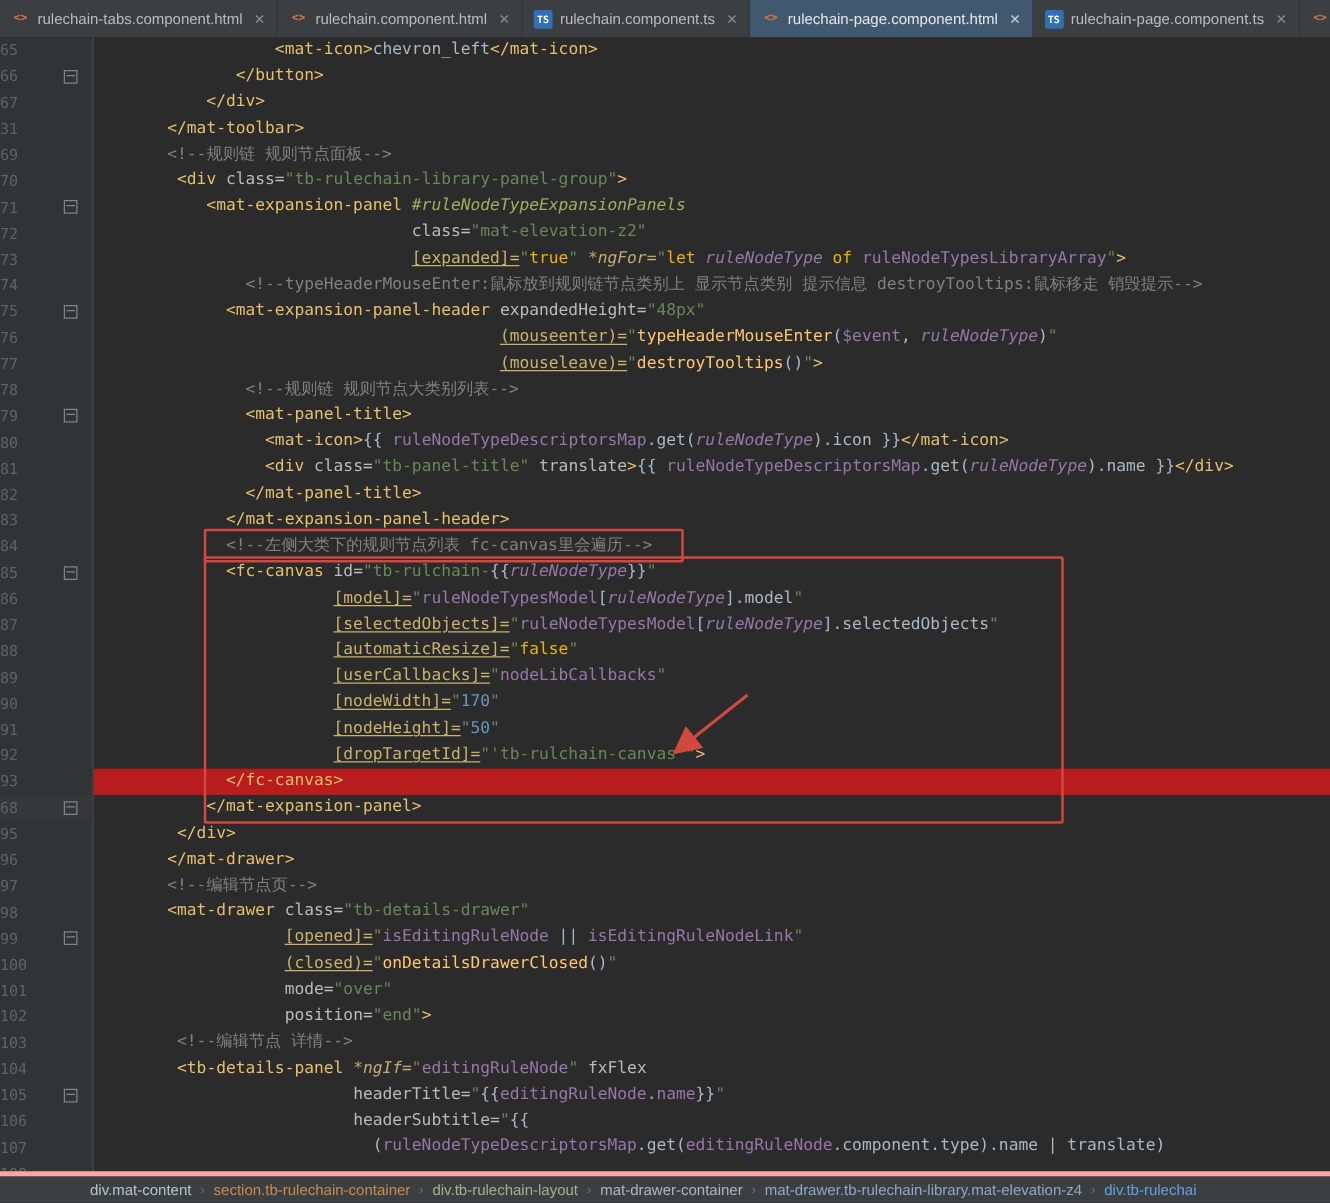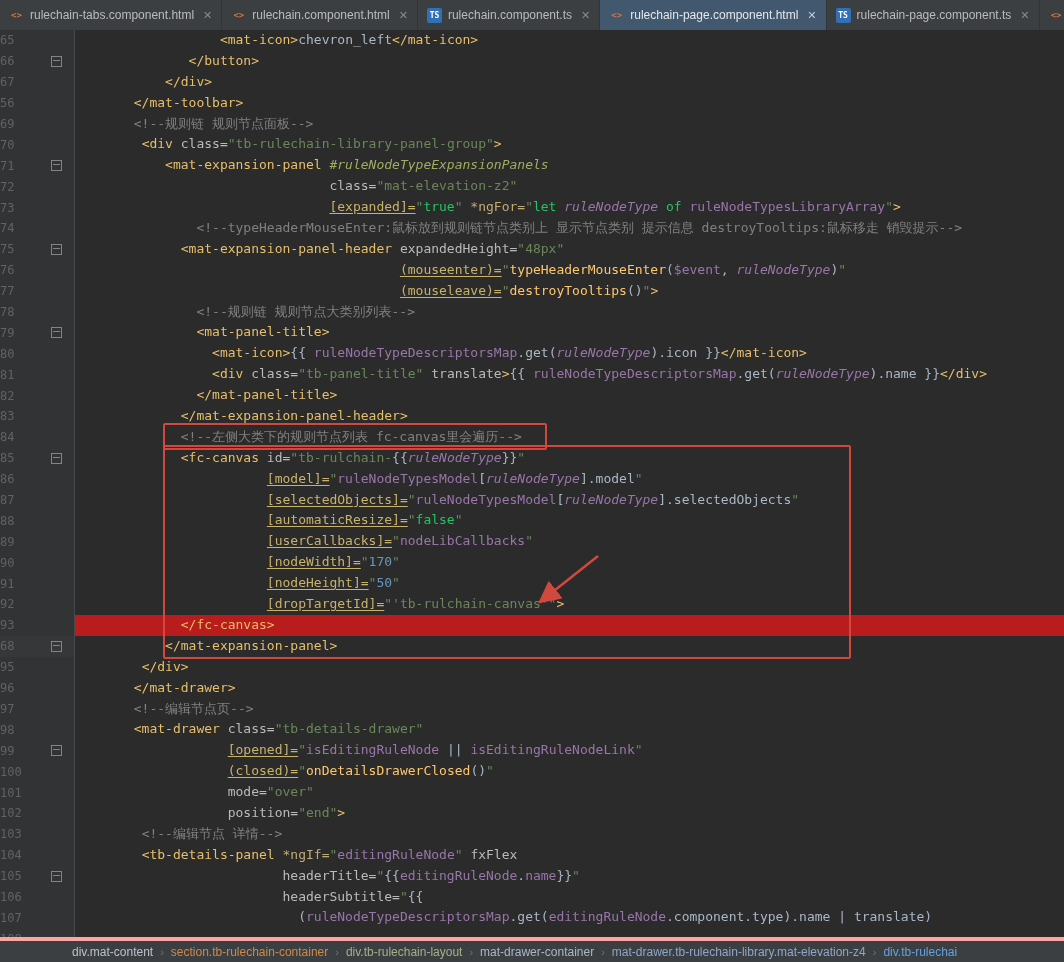--- a/index.html
+++ b/index.html
@@ -33,27 +33,27 @@
   .code{flex:1;position:relative;overflow:hidden}
   .code-line{height:20.9px;line-height:20.9px;white-space:pre;
     font-family:"DejaVu Sans Mono",monospace;font-size:13px;color:#a9b7c6;padding-left:4px;cursor:text}
   .code-line.current{background:#b91c1c}
   
   .tok-tag{color:#e8bf6a}
   .tok-attr{color:#bababa}
   .tok-bind{color:#c9b26a;text-decoration:underline;text-underline-offset:2px}
   .tok-str{color:#6a8759}
   .tok-comment{color:#808080}
-  .tok-kw{color:#22c55e}
+  .tok-kw{color:#eab308}
   .tok-num{color:#6897bb}
   .tok-var{color:#9876aa}
   .tok-varit{color:#9876aa;font-style:italic}
   .tok-fn{color:#ffc66d}
   .tok-refvar{color:#9fae5f;font-style:italic}
-  .tok-dir{color:#c0ab75;}
+  .tok-dir{color:#c0ab75;font-style:italic}
   .tok-interp{color:#a9b7c6}
   .tok-punct{color:#a9b7c6}
   .tok-text{color:#a9b7c6}
   .tok-hl{color:#bababa;background:#4c5349}
   
   .bottombar{position:absolute;left:0;right:0;bottom:0;height:21px;background:#3c3f41;
     border-top:4px solid #fca5a5;display:flex;align-items:center;padding-left:72px;gap:7px;
     font-size:12px;white-space:nowrap;overflow:hidden}
   .bc-item{cursor:pointer}
   .bc-sep{color:#6e7478;font-size:11px}
@@ -104,21 +104,21 @@
         <span class="lnum">66</span>
         <span class="fold">
           <span class="fold-marker"></span>
         </span>
       </div>
       <div class="gutter-row">
         <span class="lnum">67</span>
         <span class="fold"></span>
       </div>
       <div class="gutter-row">
-        <span class="lnum">56</span>
+        <span class="lnum">31</span>
         <span class="fold"></span>
       </div>
       <div class="gutter-row">
         <span class="lnum">69</span>
         <span class="fold"></span>
       </div>
       <div class="gutter-row">
         <span class="lnum">70</span>
         <span class="fold"></span>
       </div>

